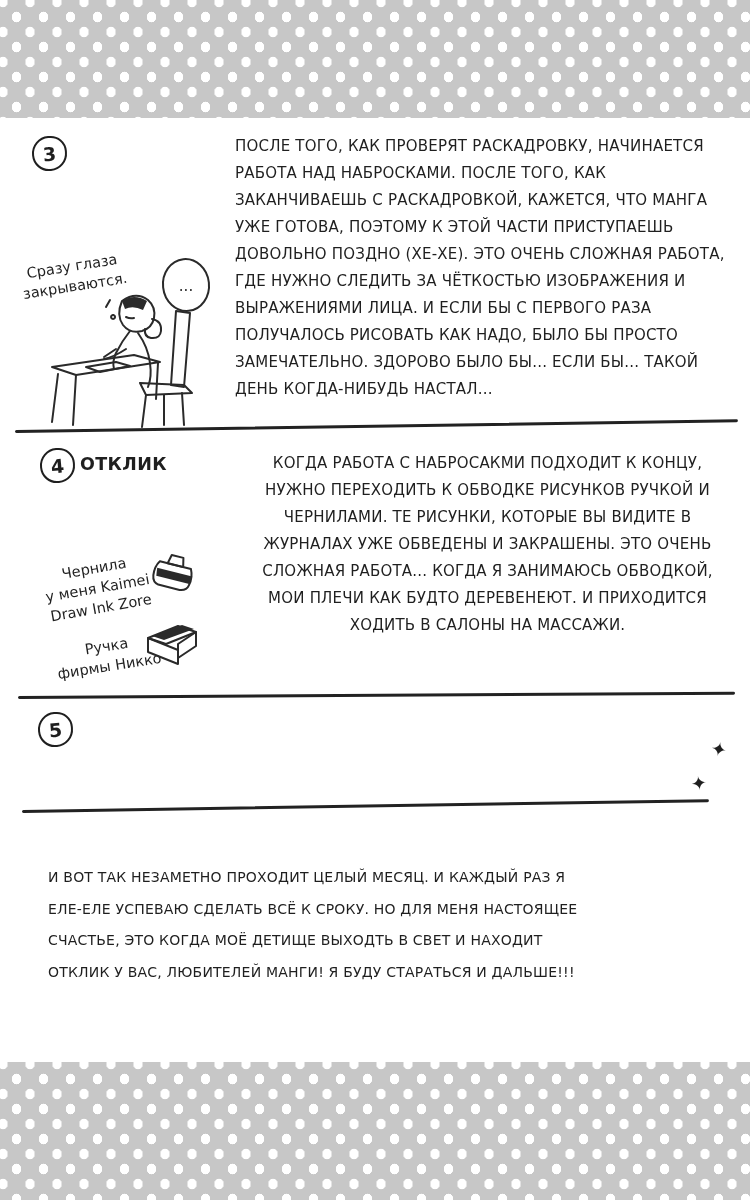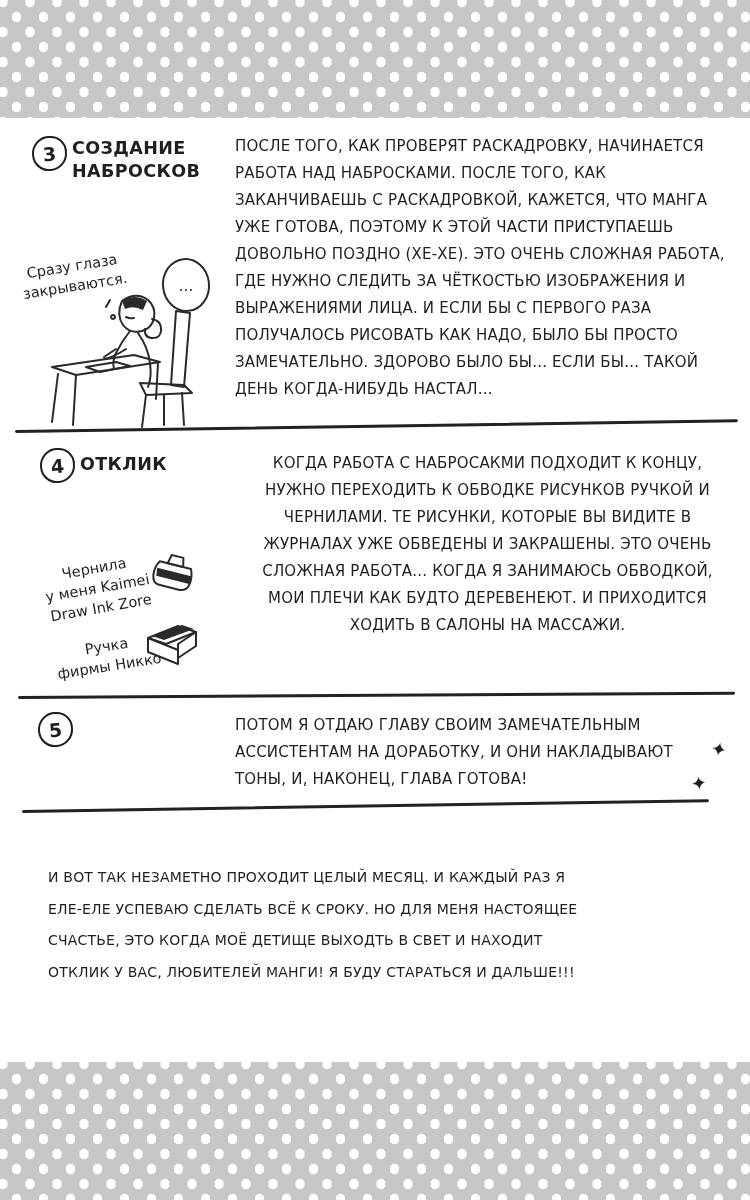--- a/index.html
+++ b/index.html
@@ -49,22 +49,20 @@
 <body>
 
 <div class="page">
 
   <div class="abs dots dots-top"></div>
   <div class="abs dots dots-bottom"></div>
 
   <div class="abs num-circle" style="left:32px;top:136px;">
     <span>3</span>
   </div>
-  <div class="abs sec-title" style="left:72px;top:137px;">СОЗДАНИЕ
-НАБРОСКОВ</div>
   <div class="abs body-text" style="left:235px;top:133px;width:505px;">ПОСЛЕ ТОГО, КАК ПРОВЕРЯТ РАСКАДРОВКУ, НАЧИНАЕТСЯ
 РАБОТА НАД НАБРОСКАМИ. ПОСЛЕ ТОГО, КАК
 ЗАКАНЧИВАЕШЬ С РАСКАДРОВКОЙ, КАЖЕТСЯ, ЧТО МАНГА
 УЖЕ ГОТОВА, ПОЭТОМУ К ЭТОЙ ЧАСТИ ПРИСТУПАЕШЬ
 ДОВОЛЬНО ПОЗДНО (ХЕ-ХЕ). ЭТО ОЧЕНЬ СЛОЖНАЯ РАБОТА,
 ГДЕ НУЖНО СЛЕДИТЬ ЗА ЧЁТКОСТЬЮ ИЗОБРАЖЕНИЯ И
 ВЫРАЖЕНИЯМИ ЛИЦА.  И ЕСЛИ БЫ С ПЕРВОГО РАЗА
 ПОЛУЧАЛОСЬ РИСОВАТЬ КАК НАДО, БЫЛО БЫ ПРОСТО
 ЗАМЕЧАТЕЛЬНО. ЗДОРОВО БЫЛО БЫ... ЕСЛИ БЫ... ТАКОЙ
 ДЕНЬ КОГДА-НИБУДЬ НАСТАЛ...</div>
@@ -145,23 +143,20 @@
         <path d="M10,20 l30,-11 l12,4 l-30,11 z" fill="#2a2a2a" stroke="none"></path>
       </g>
     </svg>
   </div>
 
   <div class="abs rule" style="left:18px;top:696px;width:717px;transform:rotate(-0.35deg);"></div>
 
   <div class="abs num-circle" style="left:38px;top:712px;">
     <span>5</span>
   </div>
-  <div class="abs body-text" style="left:235px;top:712px;width:505px;">ПОТОМ Я ОТДАЮ ГЛАВУ СВОИМ ЗАМЕЧАТЕЛЬНЫМ
-АССИСТЕНТАМ НА ДОРАБОТКУ, И ОНИ НАКЛАДЫВАЮТ
-ТОНЫ, И, НАКОНЕЦ, ГЛАВА ГОТОВА!</div>
 
   <span class="abs sparkle" style="left:711px;top:738px;transform:rotate(12deg);">✦</span>
   <span class="abs sparkle" style="left:691px;top:772px;transform:rotate(-8deg);">✦</span>
 
   <div class="abs rule" style="left:22px;top:810px;width:687px;transform:rotate(-0.9deg);"></div>
 
   <div class="abs outro-text" style="left:48px;top:862px;width:692px;">И ВОТ ТАК НЕЗАМЕТНО ПРОХОДИТ ЦЕЛЫЙ МЕСЯЦ. И КАЖДЫЙ РАЗ Я
 ЕЛЕ-ЕЛЕ УСПЕВАЮ СДЕЛАТЬ ВСЁ К СРОКУ.  НО ДЛЯ МЕНЯ НАСТОЯЩЕЕ
 СЧАСТЬЕ, ЭТО КОГДА МОЁ ДЕТИЩЕ ВЫХОДТЬ В СВЕТ И НАХОДИТ
 ОТКЛИК  У ВАС, ЛЮБИТЕЛЕЙ МАНГИ! Я БУДУ СТАРАТЬСЯ И ДАЛЬШЕ!!!</div>

